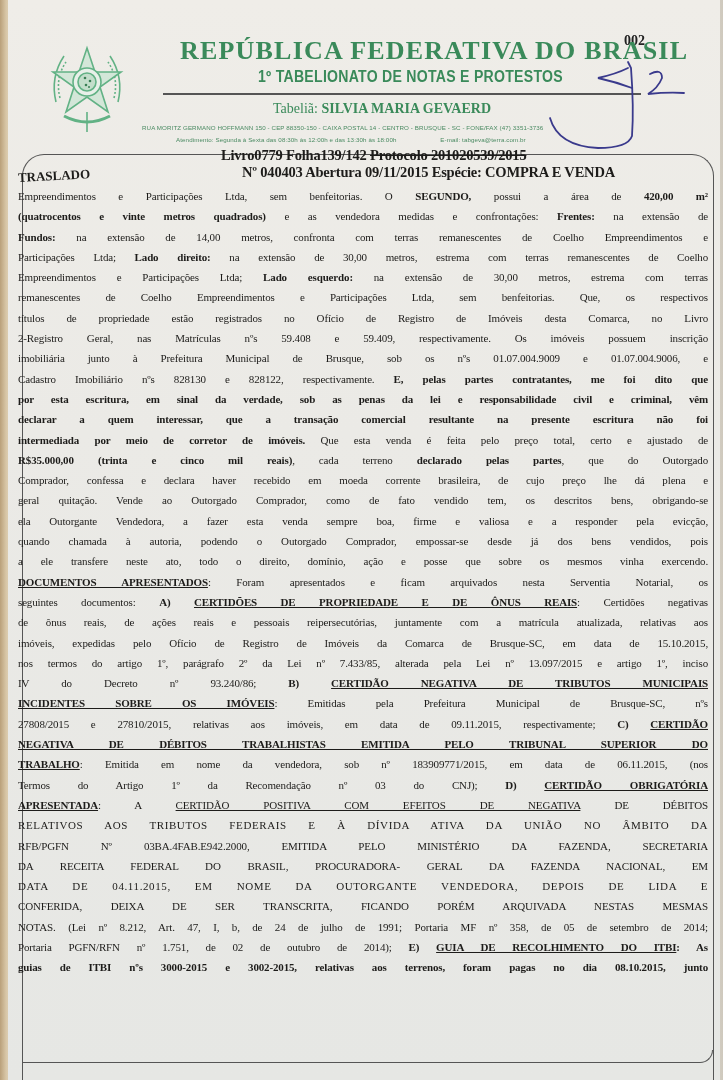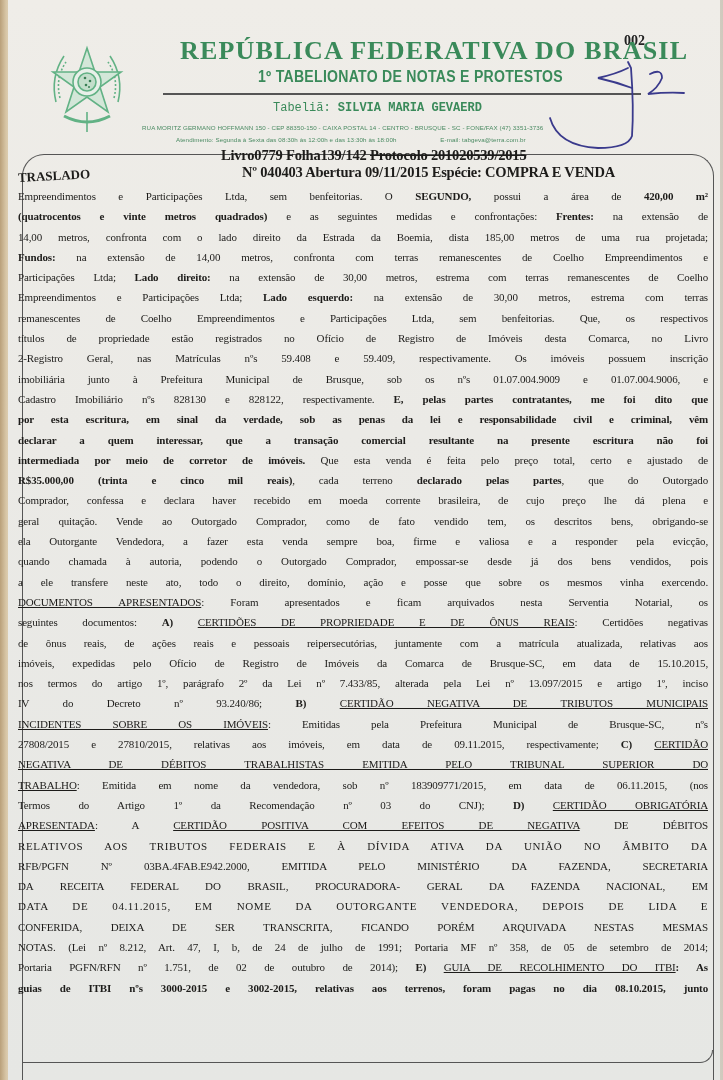--- a/index.html
+++ b/index.html
@@ -25,22 +25,22 @@
     color:#3a8a5a; letter-spacing:1.2px; white-space:nowrap;
   }
   .header-subtitle {
     position:absolute; left:250px; top:68px;
     font-family:"Liberation Sans", sans-serif; font-size:16px; font-weight:bold;
     color:#3a8a5a; letter-spacing:0.3px; white-space:nowrap;
     transform:scaleX(0.88); transform-origin:left;
   }
   .header-rule { position:absolute; left:155px; top:93px; width:478px; height:2px; background:#555; }
   .tabelia {
-    position:absolute; left:265px; top:101px; font-family:Liberation Mono, monospace;
-    font-size:12px; color:#3a8a5a; white-space:nowrap;
+    position:absolute; left:265px; top:101px; font-family:Liberation Serif, serif;
+    font-size:14px; color:#3a8a5a; white-space:nowrap;
   }
   .tabelia b { font-weight:bold; }
   .address, .hours {
     position:absolute; font-family:"Liberation Sans", sans-serif; font-size:6.2px;
     color:#4a8a62; white-space:nowrap; letter-spacing:0.1px;
   }
   .address { left:134px; top:124px; }
   .hours { left:168px; top:136px; }
   .email { margin-left:42px; }
   .signature { position:absolute; left:520px; top:48px; width:180px; height:120px; pointer-events:none; }
@@ -63,21 +63,21 @@
   }
   .traslado {
     position:absolute; left:10px; top:170px; font-size:13px; font-weight:bold;
     transform:rotate(-3deg); transform-origin:left; white-space:nowrap;
   }
   .body-text {
     position:absolute; left:10px; top:186px; width:690px;
     font-size:11px; line-height:20.3px; text-align:justify; letter-spacing:-0.15px;
   }
   .line { display:block; text-align:justify; text-align-last:justify; white-space:nowrap; overflow:hidden; height:20.3px; }
-  .u { text-decoration:underline; font-weight:normal; }
+  .u { text-decoration:underline; font-weight:bold; }
   .caps { letter-spacing:0.6px; }
 </style>
 </head>
 <body>
 
 <div class="page">
 
   <span class="page-number">002</span>
 
   <svg class="emblem" viewBox="0 0 82 92">
@@ -127,22 +127,21 @@
 
   <div class="book-ref">
     <span>Livro0779 Folha139/142</span>
     <span class="strike">Protocolo 201020539/2015</span>
   </div>
   <div class="protocol-line">Nº 040403 Abertura 09/11/2015 Espécie: COMPRA E VENDA</div>
   <div class="traslado">TRASLADO</div>
 
   <div class="body-text">
     <span class="line"><span>Empreendimentos e Participações Ltda, sem benfeitorias. O </span><b>SEGUNDO,</b><span> possui a área de </span><b>420,00 m²</b></span>
-    <span class="line"><b>(quatrocentos e vinte metros quadrados)</b><span> e as seguintes medidas e confrontações: </span><b>Frentes:</b><span> na extensão de</span></span>
-    <span class="line">14,00 metros, confronta com o lado direito da Estrada da Boemia, dista 185,00 metros de uma rua projetada;</span>
+    <span class="line"><b>(quatrocentos e vinte metros quadrados)</b><span> e as vendedora medidas e confrontações: </span><b>Frentes:</b><span> na extensão de</span></span>
     <span class="line"><b>Fundos:</b><span> na extensão de 14,00 metros, confronta com terras remanescentes de Coelho Empreendimentos e</span></span>
     <span class="line"><span>Participações Ltda; </span><b>Lado direito:</b><span> na extensão de 30,00 metros, estrema com terras remanescentes de Coelho</span></span>
     <span class="line"><span>Empreendimentos e Participações Ltda; </span><b>Lado esquerdo:</b><span>  na extensão de 30,00 metros, estrema com terras</span></span>
     <span class="line">remanescentes de Coelho Empreendimentos e Participações Ltda, sem benfeitorias. Que, os respectivos</span>
     <span class="line">títulos de propriedade estão registrados no Ofício de Registro de Imóveis desta Comarca, no Livro</span>
     <span class="line">2-Registro Geral, nas Matrículas nºs 59.408 e 59.409, respectivamente. Os imóveis possuem inscrição</span>
     <span class="line">imobiliária junto à Prefeitura Municipal de Brusque, sob os nºs 01.07.004.9009 e 01.07.004.9006, e</span>
     <span class="line"><span>Cadastro Imobiliário nºs 828130 e 828122, respectivamente. </span><b>E, pelas partes contratantes, me foi dito que</b></span>
     <span class="line"><b>por esta escritura, em sinal da verdade, sob as penas da lei e responsabilidade civil e criminal, vêm</b></span>
     <span class="line"><b>declarar a quem interessar, que a transação comercial resultante na presente escritura não foi</b></span>

